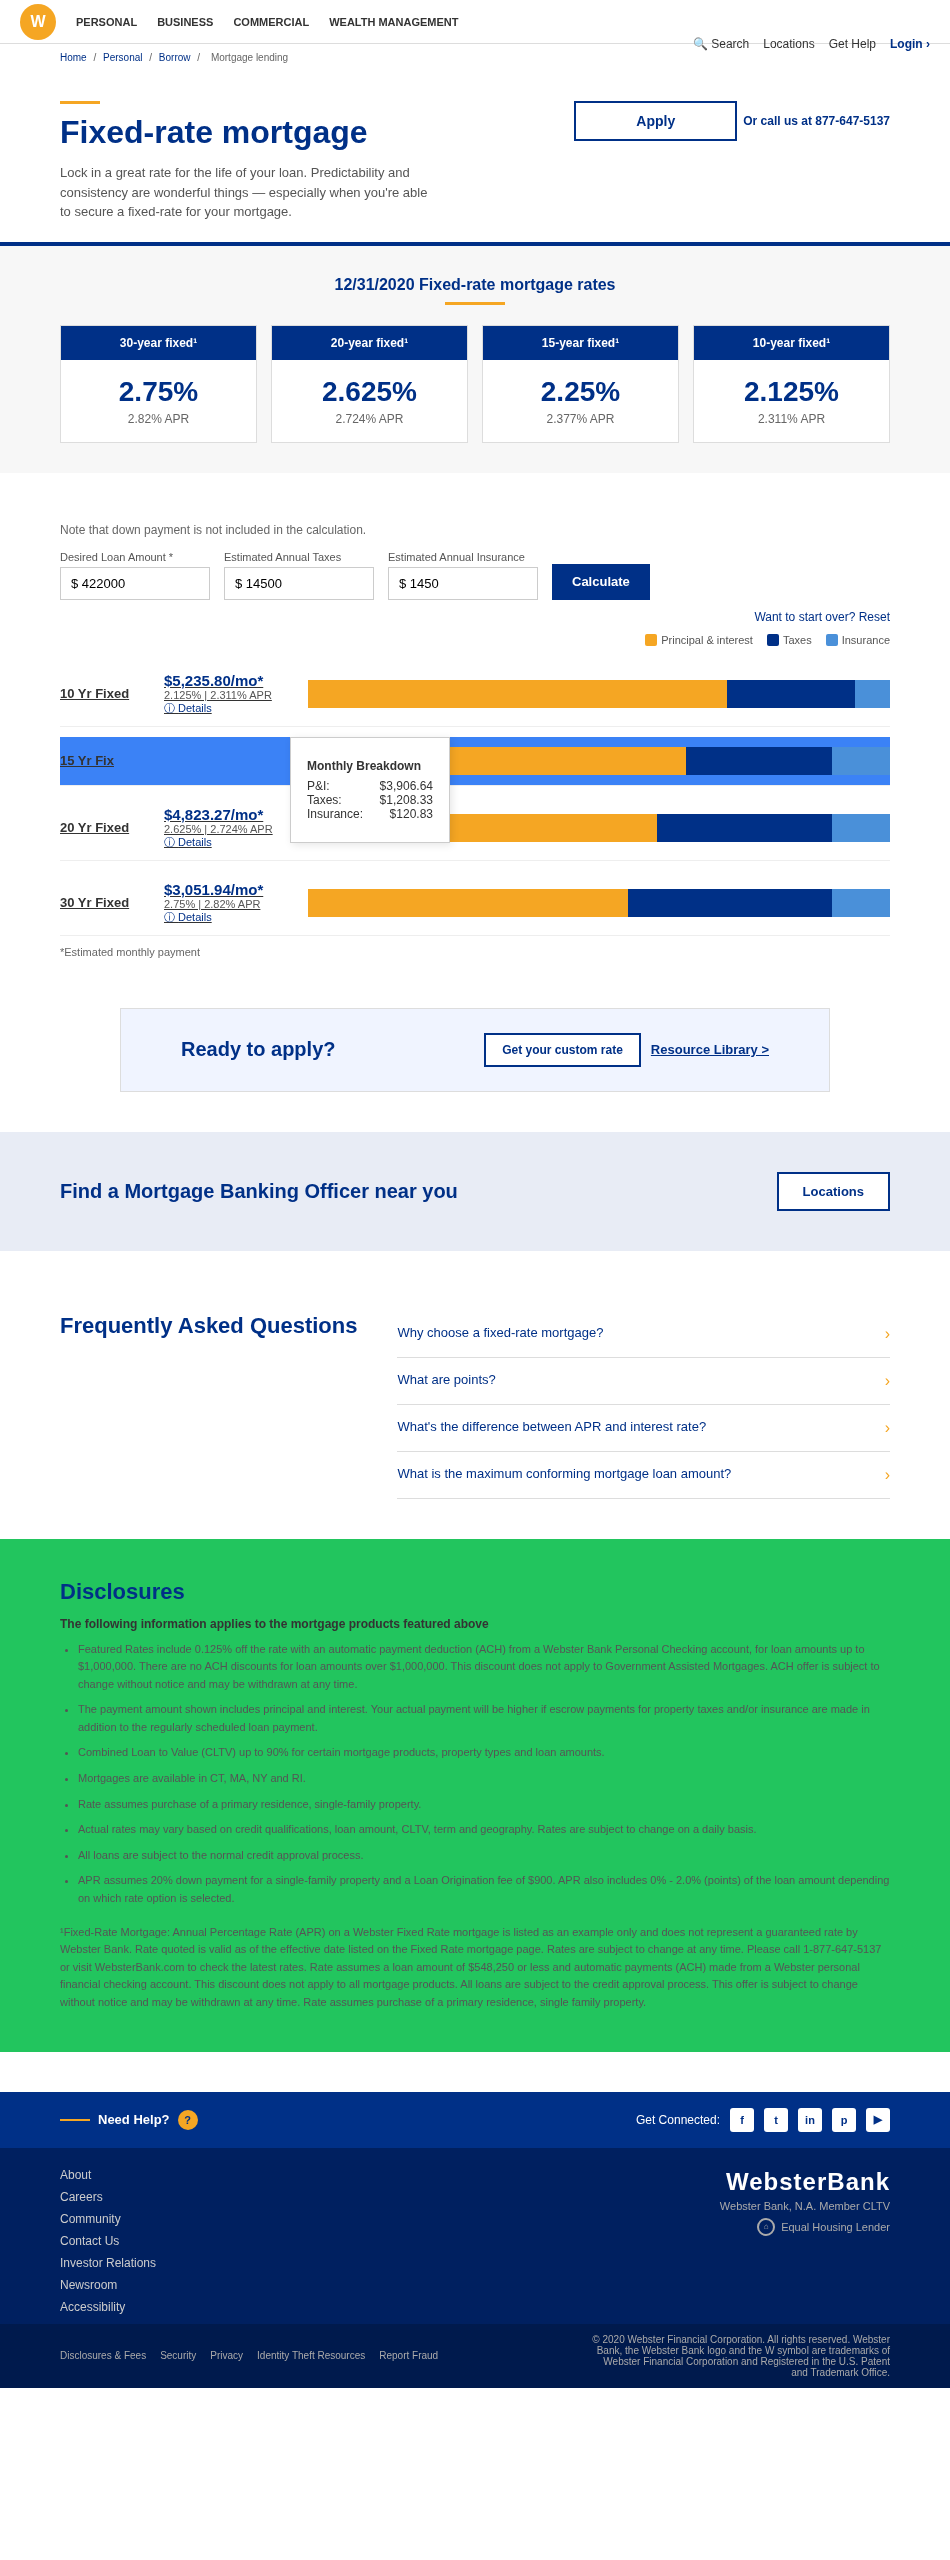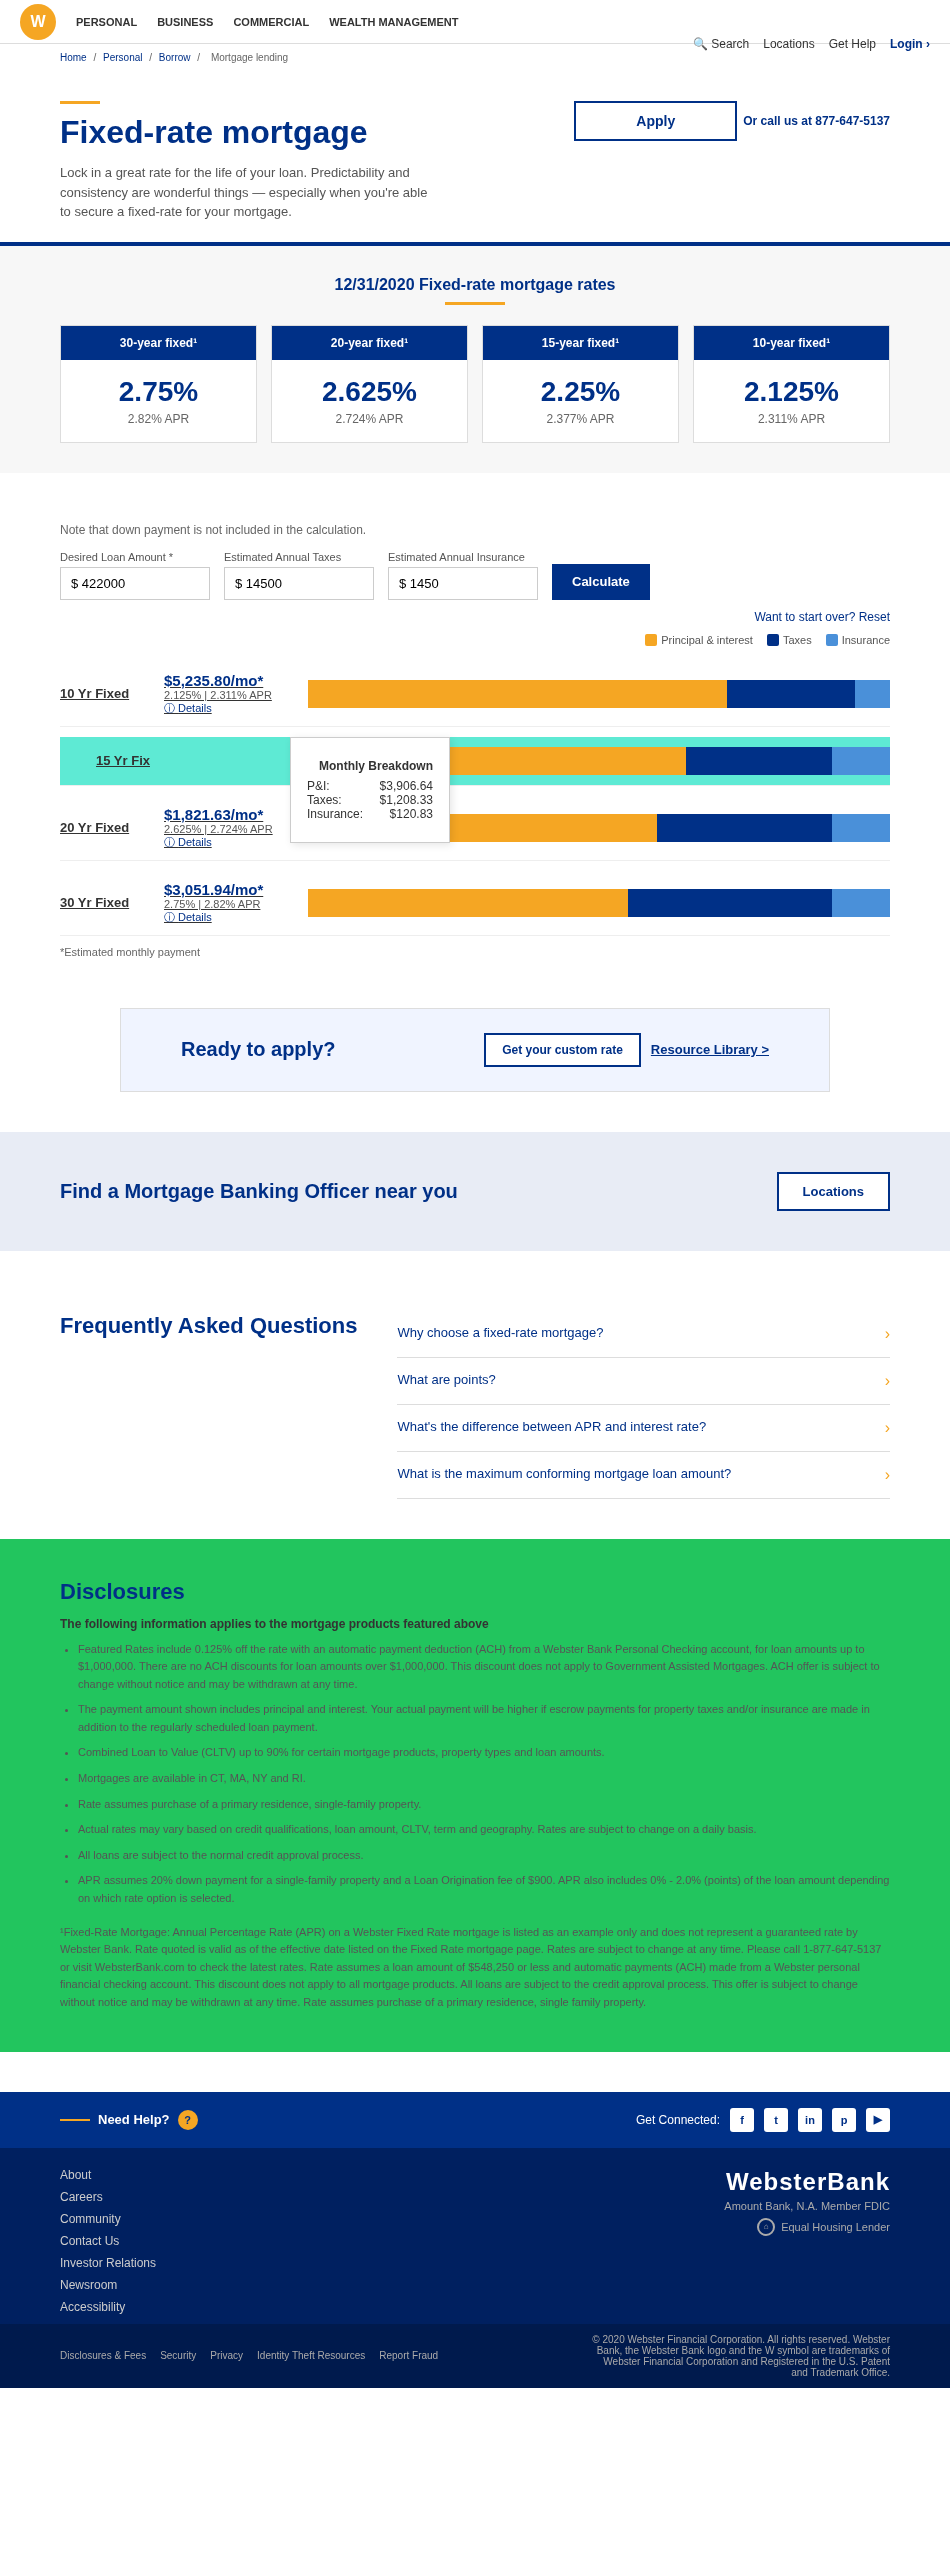--- a/index.html
+++ b/index.html
@@ -49,21 +49,21 @@
     .calc-field input { border: 1px solid #ccc; padding: 8px 10px; font-size: 13px; width: 150px; }
     .btn-calc { background: #003087; color: #fff; border: none; padding: 9px 20px; font-size: 13px; font-weight: bold; cursor: pointer; height: 36px; align-self: flex-end; }
     .calc-reset { font-size: 12px; color: #003087; margin-bottom: 10px; text-align: right; cursor: pointer; }
     .calc-legend { display: flex; gap: 14px; font-size: 11px; color: #555; margin-bottom: 16px; justify-content: flex-end; }
     .legend-item { display: flex; align-items: center; gap: 4px; }
     .legend-dot { width: 12px; height: 12px; border-radius: 2px; }
 
     
     .bar-rows { display: flex; flex-direction: column; gap: 10px; }
     .bar-row { display: flex; align-items: center; gap: 14px; padding: 10px 0; border-bottom: 1px solid #eee; position: relative; text-decoration: underline; }
-    .bar-row.highlighted { background: #5eead4; text-align: right; }
+    .bar-row.highlighted { background: #3b82f6; }
     .bar-label { font-size: 13px; font-weight: bold; color: #333; min-width: 90px; }
     .bar-info { min-width: 130px; }
     .bar-amount { font-size: 15px; font-weight: bold; color: #003087; }
     .bar-apr { font-size: 11px; color: #555; }
     .bar-details { font-size: 11px; color: #003087; cursor: pointer; }
     .bar-visual { flex: 1; height: 28px; display: flex; }
     .bar-pi { background: #f5a623; height: 100%; }
     .bar-tax { background: #003087; height: 100%; }
     .bar-ins { background: #4a90d9; height: 100%; }
 
@@ -276,21 +276,21 @@
       <div class="bar-visual">
         <div class="bar-pi" style="width:65%;"></div>
         <div class="bar-tax" style="width:25%;"></div>
         <div class="bar-ins" style="width:10%;"></div>
       </div>
     </div>
 
     <div class="bar-row">
       <div class="bar-label">20 Yr Fixed</div>
       <div class="bar-info">
-        <div class="bar-amount">$1,821.63/mo*</div>
+        <div class="bar-amount">$4,823.27/mo*</div>
         <div class="bar-apr">2.625% | 2.724% APR</div>
         <div class="bar-details">ⓘ <span>Details</span></div>
       </div>
       <div class="bar-visual">
         <div class="bar-pi" style="width:60%;"></div>
         <div class="bar-tax" style="width:30%;"></div>
         <div class="bar-ins" style="width:10%;"></div>
       </div>
     </div>
 
@@ -392,21 +392,21 @@
     <span class="footer-link">Careers</span>
     <span class="footer-link">Community</span>
     <span class="footer-link">Contact Us</span>
     <span class="footer-link">Investor Relations</span>
     <span class="footer-link">Newsroom</span>
     <span class="footer-link">Accessibility</span>
   </div>
   <div class="footer-brand">
     <div class="footer-brand-name">WebsterBank</div>
     <div class="footer-brand-sub">
-      <span>Amount Bank, N.A.  Member FDIC</span>
+      <span>Webster Bank, N.A.  Member CLTV</span>
     </div>
     <div class="footer-fdic">
       <div class="ehl-icon">⌂</div>
       <span>Equal Housing Lender</span>
     </div>
   </div>
 </div>
 
 <div class="footer-bottom">
   <div class="footer-bottom-links">

